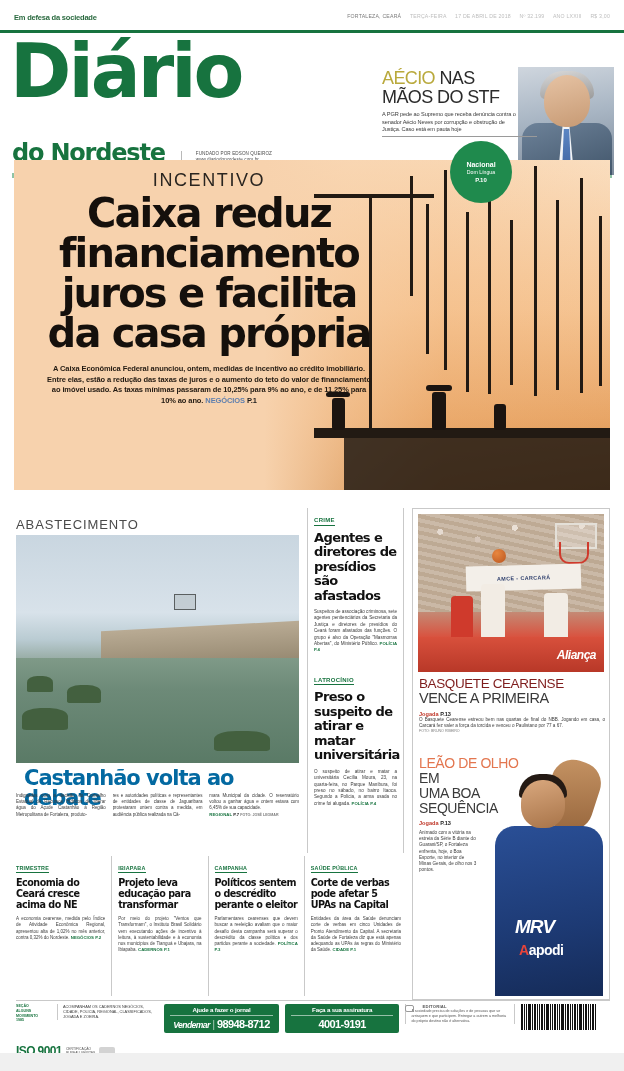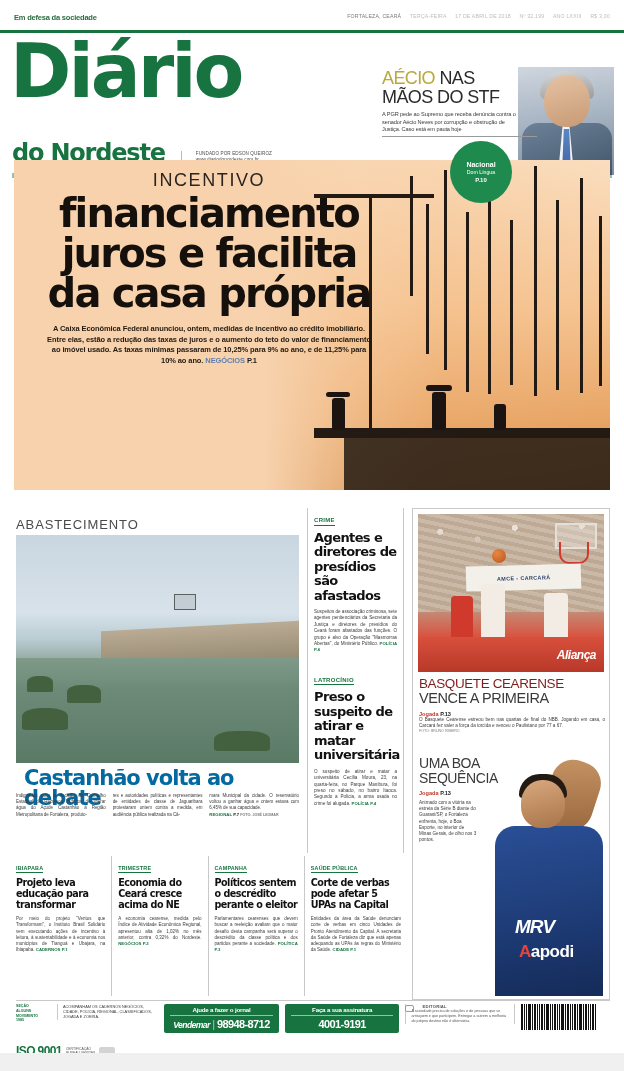--- a/index.html
+++ b/index.html
@@ -319,21 +319,21 @@
     position:absolute; left:10px; top:70px; width:108px; height:170px;
     background:linear-gradient(170deg,#2a4f96 0%,#1d3a74 60%,#152b58 100%);
     border-radius:20px 20px 0 0;
   }
   .pl-mrv {
     position:absolute; left:30px; top:160px;
     font-size:19px; font-weight:bold; color:#fff; font-style:italic; letter-spacing:-1px;
   }
   .pl-apodi {
     position:absolute; left:34px; top:186px;
-    font-size:17px; font-weight:bold; color:#fff; letter-spacing:-0.5px;
+    font-size:14px; font-weight:bold; color:#fff; letter-spacing:-0.5px;
   }
   .pl-apodi .a { color:#e8443a; }
 
   
   .bottom4 {
     position:absolute; left:16px; top:856px; width:385px; height:140px;
     display:flex;
   }
   .b4col { width:96.25px; padding:0 6px; border-right:1px solid #c9c9c9; }
   .b4col:first-child { padding-left:0; }
@@ -469,20 +469,21 @@
       <div class="crane" style="left:330px;top:278px;width:266px;height:52px;opacity:.85;"></div>
       <div class="worker" style="left:318px;top:238px;width:13px;height:32px;"></div>
       <div class="worker" style="left:312px;top:232px;width:24px;height:5px;border-radius:3px;"></div>
       <div class="worker" style="left:418px;top:232px;width:14px;height:38px;"></div>
       <div class="worker" style="left:412px;top:225px;width:26px;height:6px;border-radius:3px;"></div>
       <div class="worker" style="left:480px;top:244px;width:12px;height:26px;"></div>
     </div>
     <div class="lead-text">
       <div class="kicker-lead">INCENTIVO</div>
       <div class="lead-title">
+        <div>Caixa reduz</div>
         <div>financiamento</div>
         <div>juros e facilita</div>
         <div>da casa própria</div>
       </div>
       <div class="lead-body">
         <span>A Caixa Econômica Federal anunciou, ontem, medidas de incentivo ao crédito imobiliário. Entre elas, estão a redução das taxas de juros e o aumento do teto do valor de financiamento ao imóvel usado. As taxas mínimas passaram de 10,25% para 9% ao ano, e de 11,25% para 10% ao ano.</span>
         <span class="ref">NEGÓCIOS</span>
         <span class="refp">P.1</span>
       </div>
     </div>
@@ -568,48 +569,51 @@
         <div class="pl-arm"></div>
         <div class="pl-body"></div>
         <div class="pl-hair"></div>
         <div class="pl-head"></div>
         <div class="pl-mrv">MRV</div>
         <div class="pl-apodi">
           <span class="a">A</span><span>apodi</span>
         </div>
       </div>
       <div class="leao-title">
+        <div class="lt1">
+          <span>LEÃO DE OLHO</span><span class="dark"> EM</span>
+        </div>
         <div class="lt2">UMA BOA</div>
         <div class="lt2">SEQUÊNCIA</div>
         <div class="ref-line">
           <span>Jogada</span>
           <span class="pg">P.13</span>
         </div>
         <div class="leao-body">Animado com a vitória na estreia da Série B diante do Guarani/SP, o Fortaleza enfrenta, hoje, o Boa Esporte, no interior de Minas Gerais, de olho nos 3 pontos.</div>
       </div>
     </div>
   </div>
 
   <div class="bottom4">
     <div class="b4col">
+      <div class="tag-sm">TRIMESTRE</div>
+      <div class="b4-title">Economia do Ceará cresce acima do NE</div>
+      <div class="b4-body">
+        <span>A economia cearense, medida pelo Índice de Atividade Econômica Regional, apresentou alta de 1,02% no mês anterior, contra 0,32% do Nordeste.</span>
+        <span class="sec-ref">NEGÓCIOS</span>
+        <span class="sec-ref pg">P.2</span>
+      </div>
+    </div>
+    <div class="b4col">
       <div class="tag-sm">IBIAPABA</div>
       <div class="b4-title">Projeto leva educação para transformar</div>
       <div class="b4-body">
         <span>Por meio do projeto "Ventos que Transformam", o Instituto Brasil Solidário vem executando ações de incentivo à leitura, à sustentabilidade e à economia nos municípios de Tianguá e Ubajara, na Ibiapaba.</span>
         <span class="sec-ref">CADERNOS</span>
         <span class="sec-ref pg">P.1</span>
-      </div>
-    </div>
-    <div class="b4col">
-      <div class="tag-sm">TRIMESTRE</div>
-      <div class="b4-title">Economia do Ceará cresce acima do NE</div>
-      <div class="b4-body">
-        <span>A economia cearense, medida pelo Índice de Atividade Econômica Regional, apresentou alta de 1,02% no mês anterior, contra 0,32% do Nordeste.</span>
-        <span class="sec-ref">NEGÓCIOS</span>
-        <span class="sec-ref pg">P.2</span>
       </div>
     </div>
     <div class="b4col">
       <div class="tag-sm">CAMPANHA</div>
       <div class="b4-title">Políticos sentem o descrédito perante o eleitor</div>
       <div class="b4-body">
         <span>Parlamentares cearenses que devem buscar a reeleição avaliam que o maior desafio desta campanha será superar o descrédito da classe política e dos partidos perante a sociedade.</span>
         <span class="sec-ref">POLÍTICA</span>
         <span class="sec-ref pg">P.3</span>
       </div>

